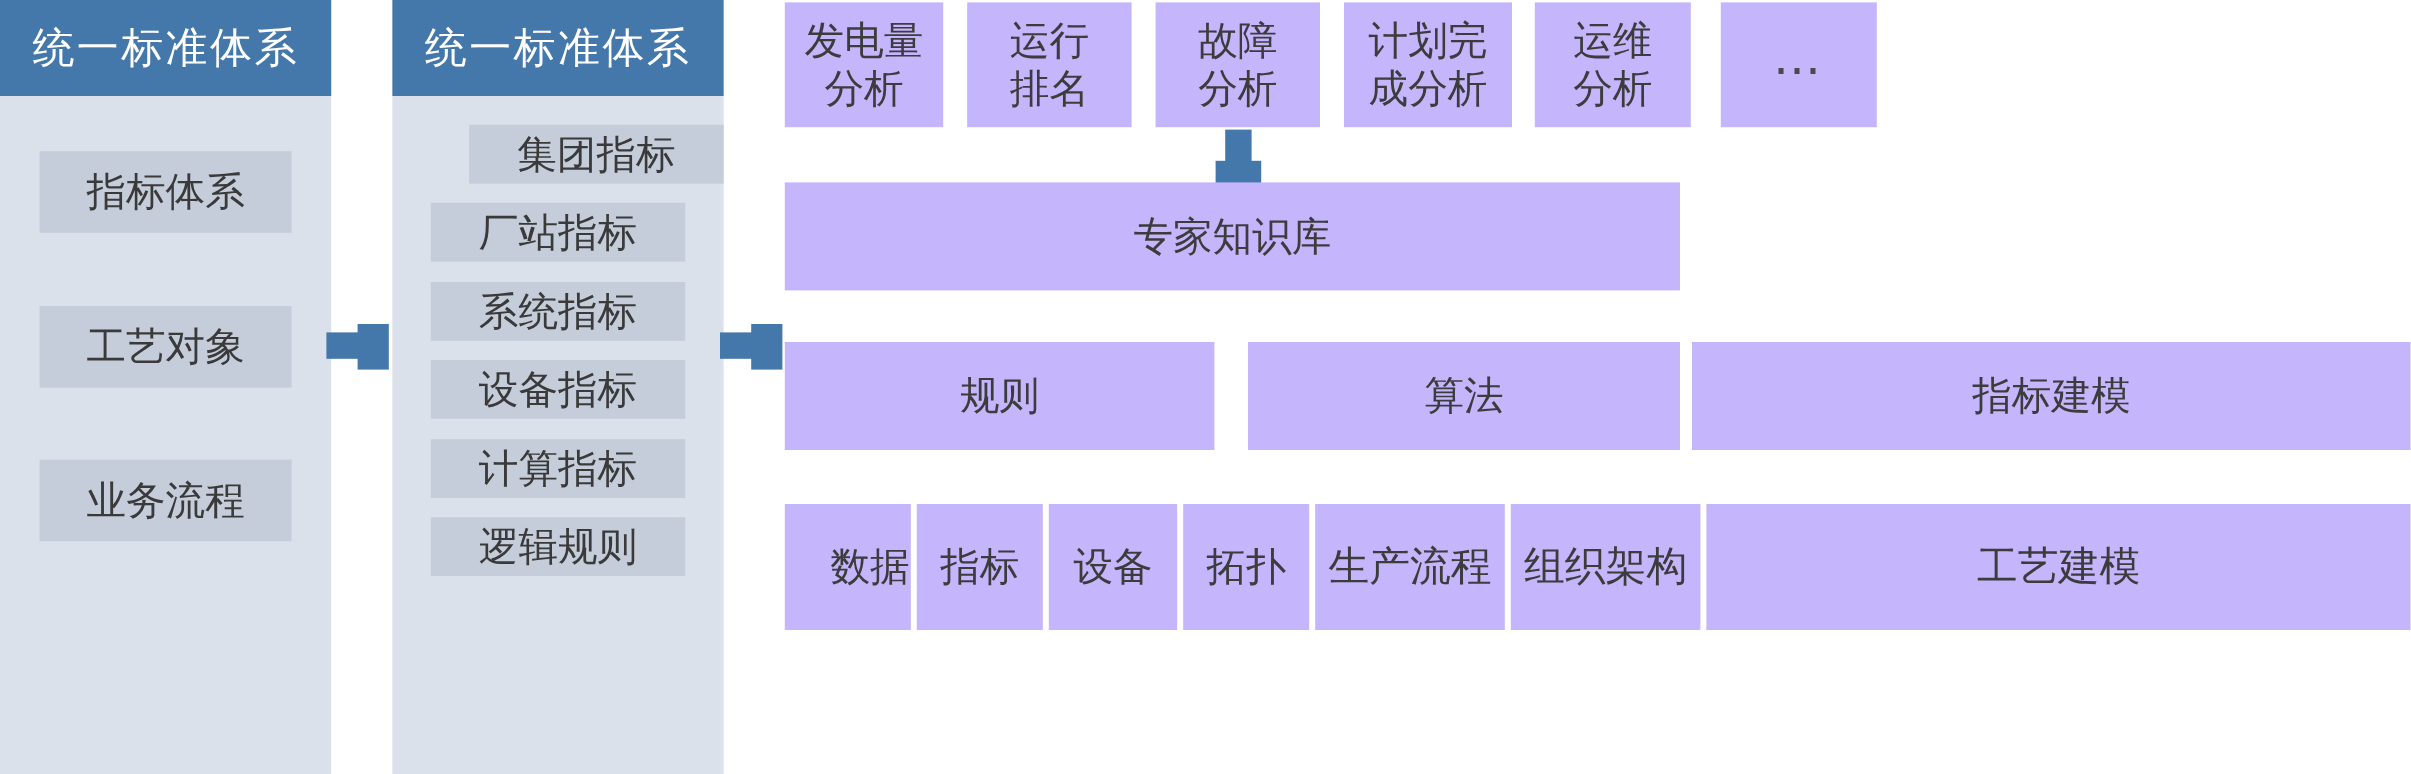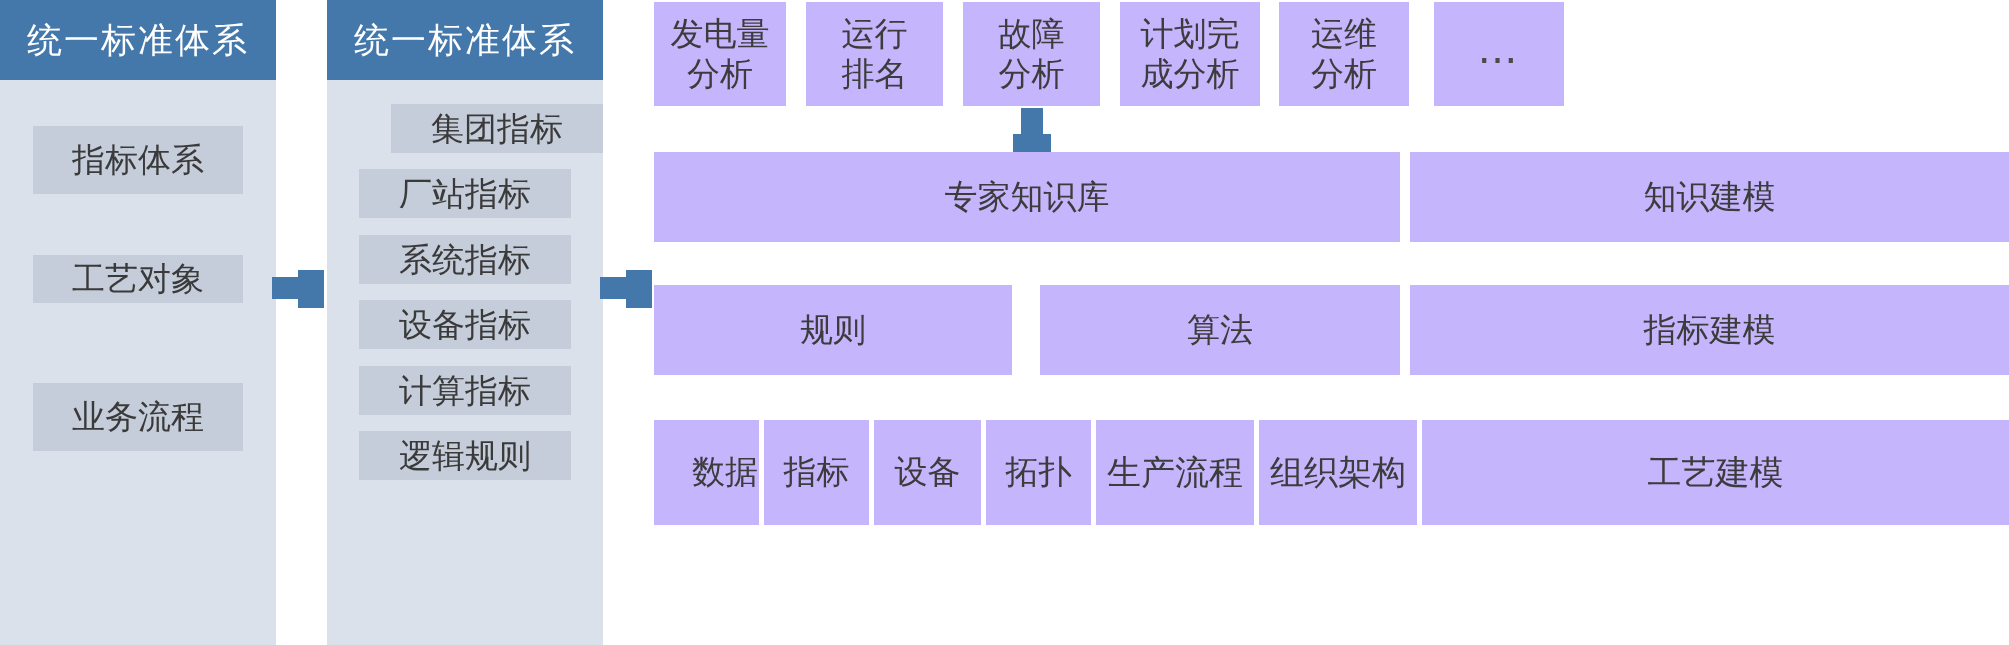--- a/index.html
+++ b/index.html
@@ -126,21 +126,21 @@
 <div id="canvas">
 
   <div class="panel" style="left:0px; top:0px; width:276px; height:645px;">
     <div class="panel-header" style="height:80px;">
       <span>统一标准体系</span>
     </div>
   </div>
   <div class="card" style="left:33px; top:126px; width:210px; height:68px;">
     <span>指标体系</span>
   </div>
-  <div class="card" style="left:33px; top:255px; width:210px; height:48px;">
+  <div class="card" style="left:33px; top:255px; width:210px; height:68px;">
     <span>工艺对象</span>
   </div>
   <div class="card" style="left:33px; top:383px; width:210px; height:68px;">
     <span>业务流程</span>
   </div>
 
   <div class="arrow-right" style="left:272px; top:270px;">
     <div class="shaft"></div>
     <div class="head"></div>
   </div>
@@ -199,23 +199,20 @@
   </div>
 
   <div class="arrow-down" style="left:1013px; top:108px;">
     <div class="shaft"></div>
     <div class="head"></div>
   </div>
 
   <div class="tile" style="left:654px; top:152px; width:746px; height:90px;">
     <span>专家知识库</span>
   </div>
-  <div class="tile" style="left:1410px; top:152px; width:599px; height:90px;">
-    <span>知识建模</span>
-  </div>
 
   <div class="tile" style="left:654px; top:285px; width:358px; height:90px;">
     <span>规则</span>
   </div>
   <div class="tile" style="left:1040px; top:285px; width:360px; height:90px;">
     <span>算法</span>
   </div>
   <div class="tile" style="left:1410px; top:285px; width:599px; height:90px;">
     <span>指标建模</span>
   </div>

